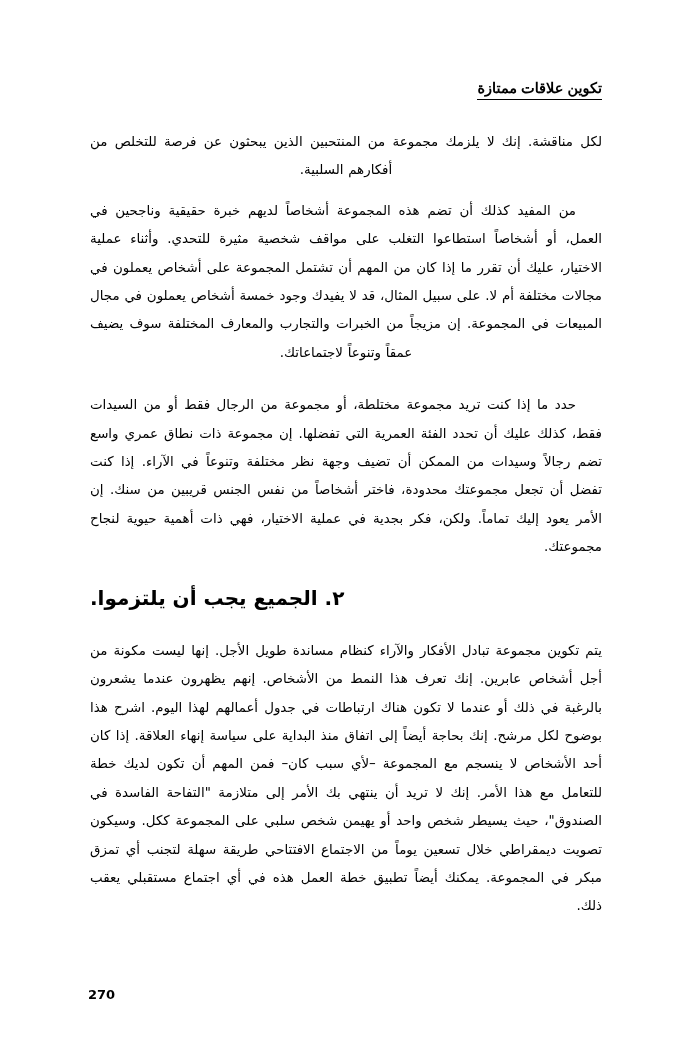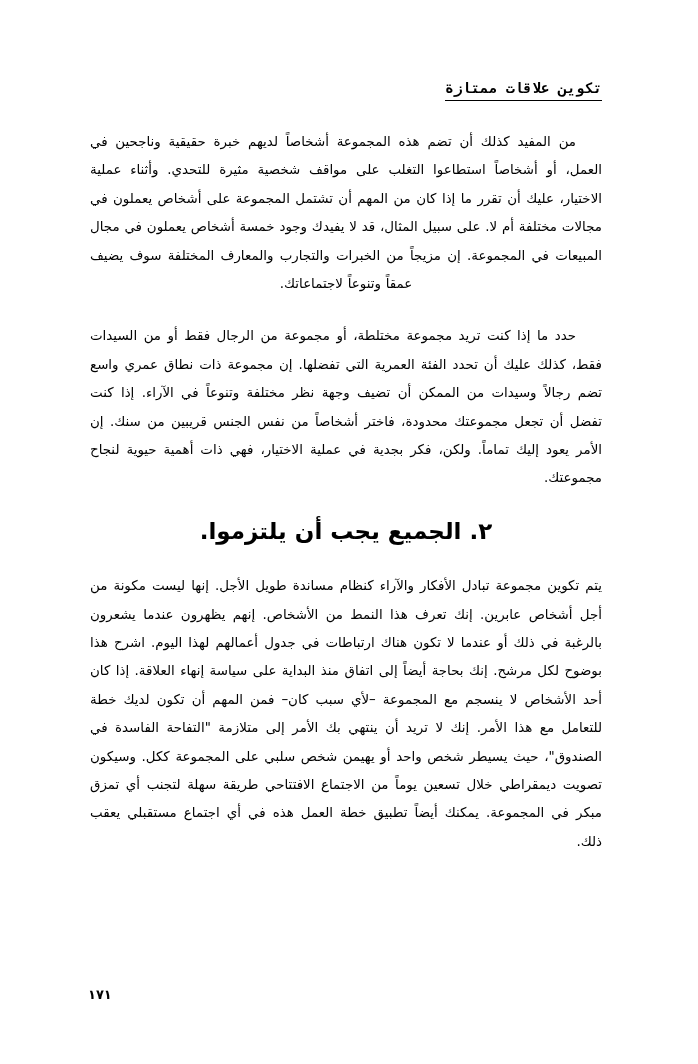--- a/index.html
+++ b/index.html
@@ -28,21 +28,21 @@
     position: absolute;
     top: 78px;
     right: 96px;
     left: 96px;
     direction: rtl;
     text-align: right;
   }
 
   .running-head-text {
     display: inline-block;
-    font-family: Liberation Mono, monospace;
+    font-family: Liberation Sans, sans-serif;
     font-weight: bold;
     font-size: 14.5px;
     line-height: 1.2;
     color: #000000;
     letter-spacing: 0px;
     padding-bottom: 2px;
     border-bottom: 1.6px solid #000000;
     white-space: nowrap;
   }
 
@@ -82,23 +82,23 @@
   p.para.last-right {
     text-align-last: right;
     margin-top: 24px;
   }
 
   
   h2.section-heading {
     margin: 22px 0 10px 0;
     font-family: "DejaVu Sans", sans-serif;
     font-weight: bold;
-    font-size: 23px;
+    font-size: 20px;
     line-height: 1.45;
-    text-align: center;
+    text-align: left;
     text-indent: 0;
     direction: rtl;
     color: #000000;
   }
 
   
   .folio {
     position: absolute;
     left: 88px;
     bottom: 62px;
@@ -113,26 +113,27 @@
 <body>
 
 <div class="page">
 
   <div class="running-head">
     <span class="running-head-text">تكوين علاقات ممتازة</span>
   </div>
 
   <div class="body-col">
 
+    <p class="para no-indent last-center">لكل مناقشة. إنك لا يلزمك مجموعة من المنتحبين الذين يبحثون عن فرصة للتخلص من أفكارهم السلبية.</p>
 
     <p class="para last-center">من المفيد كذلك أن تضم هذه المجموعة أشخاصاً لديهم خبرة حقيقية وناجحين في العمل، أو أشخاصاً استطاعوا التغلب على مواقف شخصية مثيرة للتحدي. وأثناء عملية الاختيار، عليك أن تقرر ما إذا كان من المهم أن تشتمل المجموعة على أشخاص يعملون في مجالات مختلفة أم لا. على سبيل المثال، قد لا يفيدك وجود خمسة أشخاص يعملون في مجال المبيعات في المجموعة. إن مزيجاً من الخبرات والتجارب والمعارف المختلفة سوف يضيف عمقاً وتنوعاً لاجتماعاتك.</p>
 
     <p class="para last-right">حدد ما إذا كنت تريد مجموعة مختلطة، أو مجموعة من الرجال فقط أو من السيدات فقط، كذلك عليك أن تحدد الفئة العمرية التي تفضلها. إن مجموعة ذات نطاق عمري واسع تضم رجالاً وسيدات من الممكن أن تضيف وجهة نظر مختلفة وتنوعاً في الآراء. إذا كنت تفضل أن تجعل مجموعتك محدودة، فاختر أشخاصاً من نفس الجنس قريبين من سنك. إن الأمر يعود إليك تماماً. ولكن، فكر بجدية في عملية الاختيار، فهي ذات أهمية حيوية لنجاح مجموعتك.</p>
 
     <h2 class="section-heading">٢. الجميع يجب أن يلتزموا.</h2>
 
     <p class="para no-indent last-right">يتم تكوين مجموعة تبادل الأفكار والآراء كنظام مساندة طويل الأجل. إنها ليست مكونة من أجل أشخاص عابرين. إنك تعرف هذا النمط من الأشخاص. إنهم يظهرون عندما يشعرون بالرغبة في ذلك أو عندما لا تكون هناك ارتباطات في جدول أعمالهم لهذا اليوم. اشرح هذا بوضوح لكل مرشح. إنك بحاجة أيضاً إلى اتفاق منذ البداية على سياسة إنهاء العلاقة. إذا كان أحد الأشخاص لا ينسجم مع المجموعة –لأي سبب كان– فمن المهم أن تكون لديك خطة للتعامل مع هذا الأمر. إنك لا تريد أن ينتهي بك الأمر إلى متلازمة "التفاحة الفاسدة في الصندوق"، حيث يسيطر شخص واحد أو يهيمن شخص سلبي على المجموعة ككل. وسيكون تصويت ديمقراطي خلال تسعين يوماً من الاجتماع الافتتاحي طريقة سهلة لتجنب أي تمزق مبكر في المجموعة. يمكنك أيضاً تطبيق خطة العمل هذه في أي اجتماع مستقبلي يعقب ذلك.</p>
 
   </div>
 
-  <div class="folio">١٧١</div>
+  <div class="folio">270</div>
 
 </div>
 
 </body></html>

